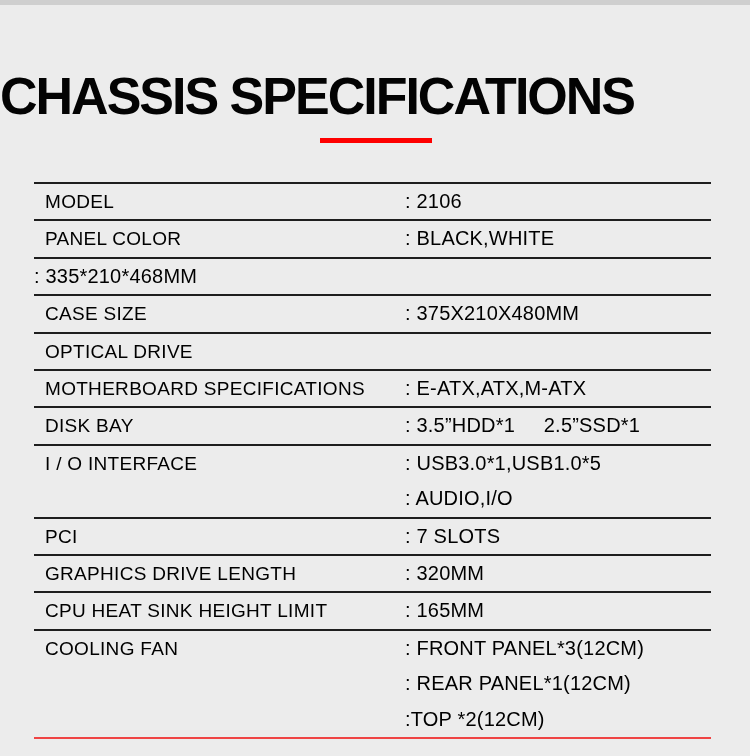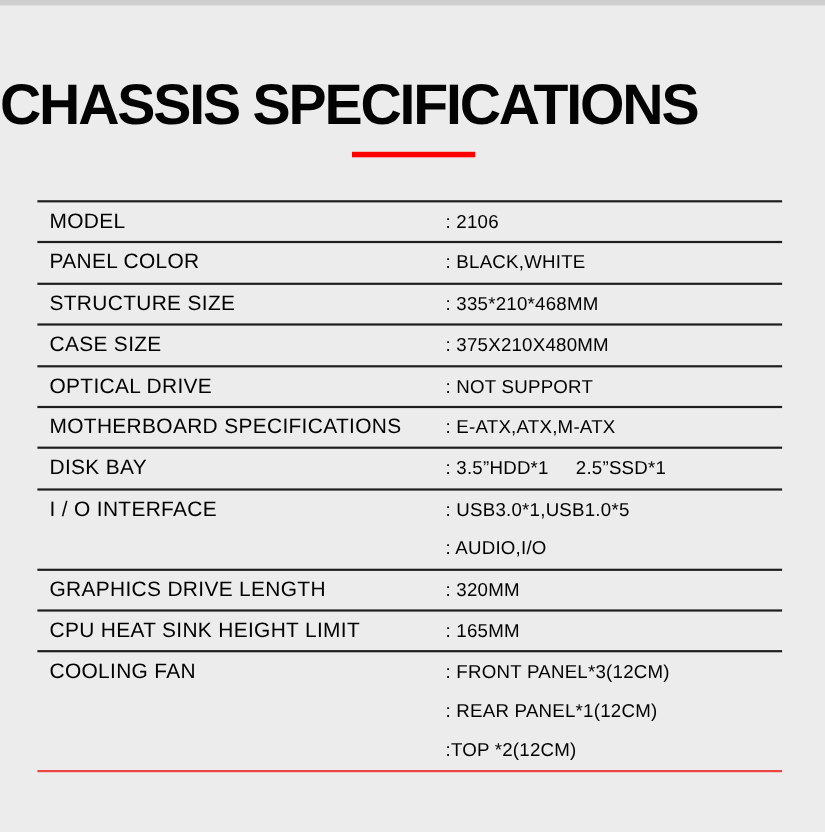--- a/index.html
+++ b/index.html
@@ -44,21 +44,21 @@
     width: 371px;
     padding-left: 11px;
     box-sizing: border-box;
     font-size: 19px;
     line-height: 35.4px;
     letter-spacing: 0.3px;
     white-space: pre;
   }
   .spec-values { flex: 1; }
   .spec-value {
-    font-size: 17px;
+    font-size: 20px;
     line-height: 35.4px;
     letter-spacing: 0.2px;
     white-space: pre;
   }
 </style>
 </head>
 <body>
 
 <div class="top-strip"></div>
 
@@ -73,54 +73,56 @@
         <div class="spec-value">: 2106</div>
       </div>
     </div>
     <div class="spec-row">
       <div class="spec-label">PANEL COLOR</div>
       <div class="spec-values">
         <div class="spec-value">: BLACK,WHITE</div>
       </div>
     </div>
     <div class="spec-row">
-      <div class="spec-label">STRUCTURE SIZE</div>
       <div class="spec-values">
         <div class="spec-value">: 335*210*468MM</div>
       </div>
     </div>
     <div class="spec-row">
       <div class="spec-label">CASE SIZE</div>
       <div class="spec-values">
         <div class="spec-value">: 375X210X480MM</div>
       </div>
     </div>
     <div class="spec-row">
       <div class="spec-label">OPTICAL DRIVE</div>
-      <div class="spec-values">
-        <div class="spec-value">: NOT SUPPORT</div>
-      </div>
     </div>
     <div class="spec-row">
       <div class="spec-label">MOTHERBOARD SPECIFICATIONS</div>
       <div class="spec-values">
         <div class="spec-value">: E-ATX,ATX,M-ATX</div>
       </div>
     </div>
     <div class="spec-row">
       <div class="spec-label">DISK BAY</div>
       <div class="spec-values">
         <div class="spec-value">: 3.5”HDD*1     2.5”SSD*1</div>
       </div>
     </div>
     <div class="spec-row">
       <div class="spec-label">I / O INTERFACE</div>
       <div class="spec-values">
         <div class="spec-value">: USB3.0*1,USB1.0*5</div>
         <div class="spec-value">: AUDIO,I/O</div>
+      </div>
+    </div>
+    <div class="spec-row">
+      <div class="spec-label">PCI</div>
+      <div class="spec-values">
+        <div class="spec-value">: 7 SLOTS</div>
       </div>
     </div>
     <div class="spec-row">
       <div class="spec-label">GRAPHICS DRIVE LENGTH</div>
       <div class="spec-values">
         <div class="spec-value">: 320MM</div>
       </div>
     </div>
     <div class="spec-row">
       <div class="spec-label">CPU HEAT SINK HEIGHT LIMIT</div>

